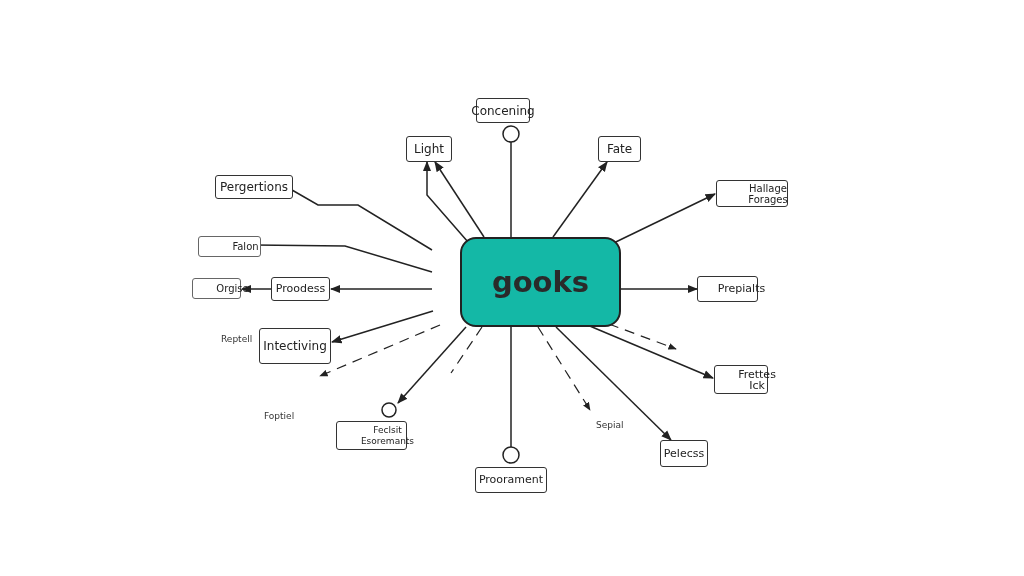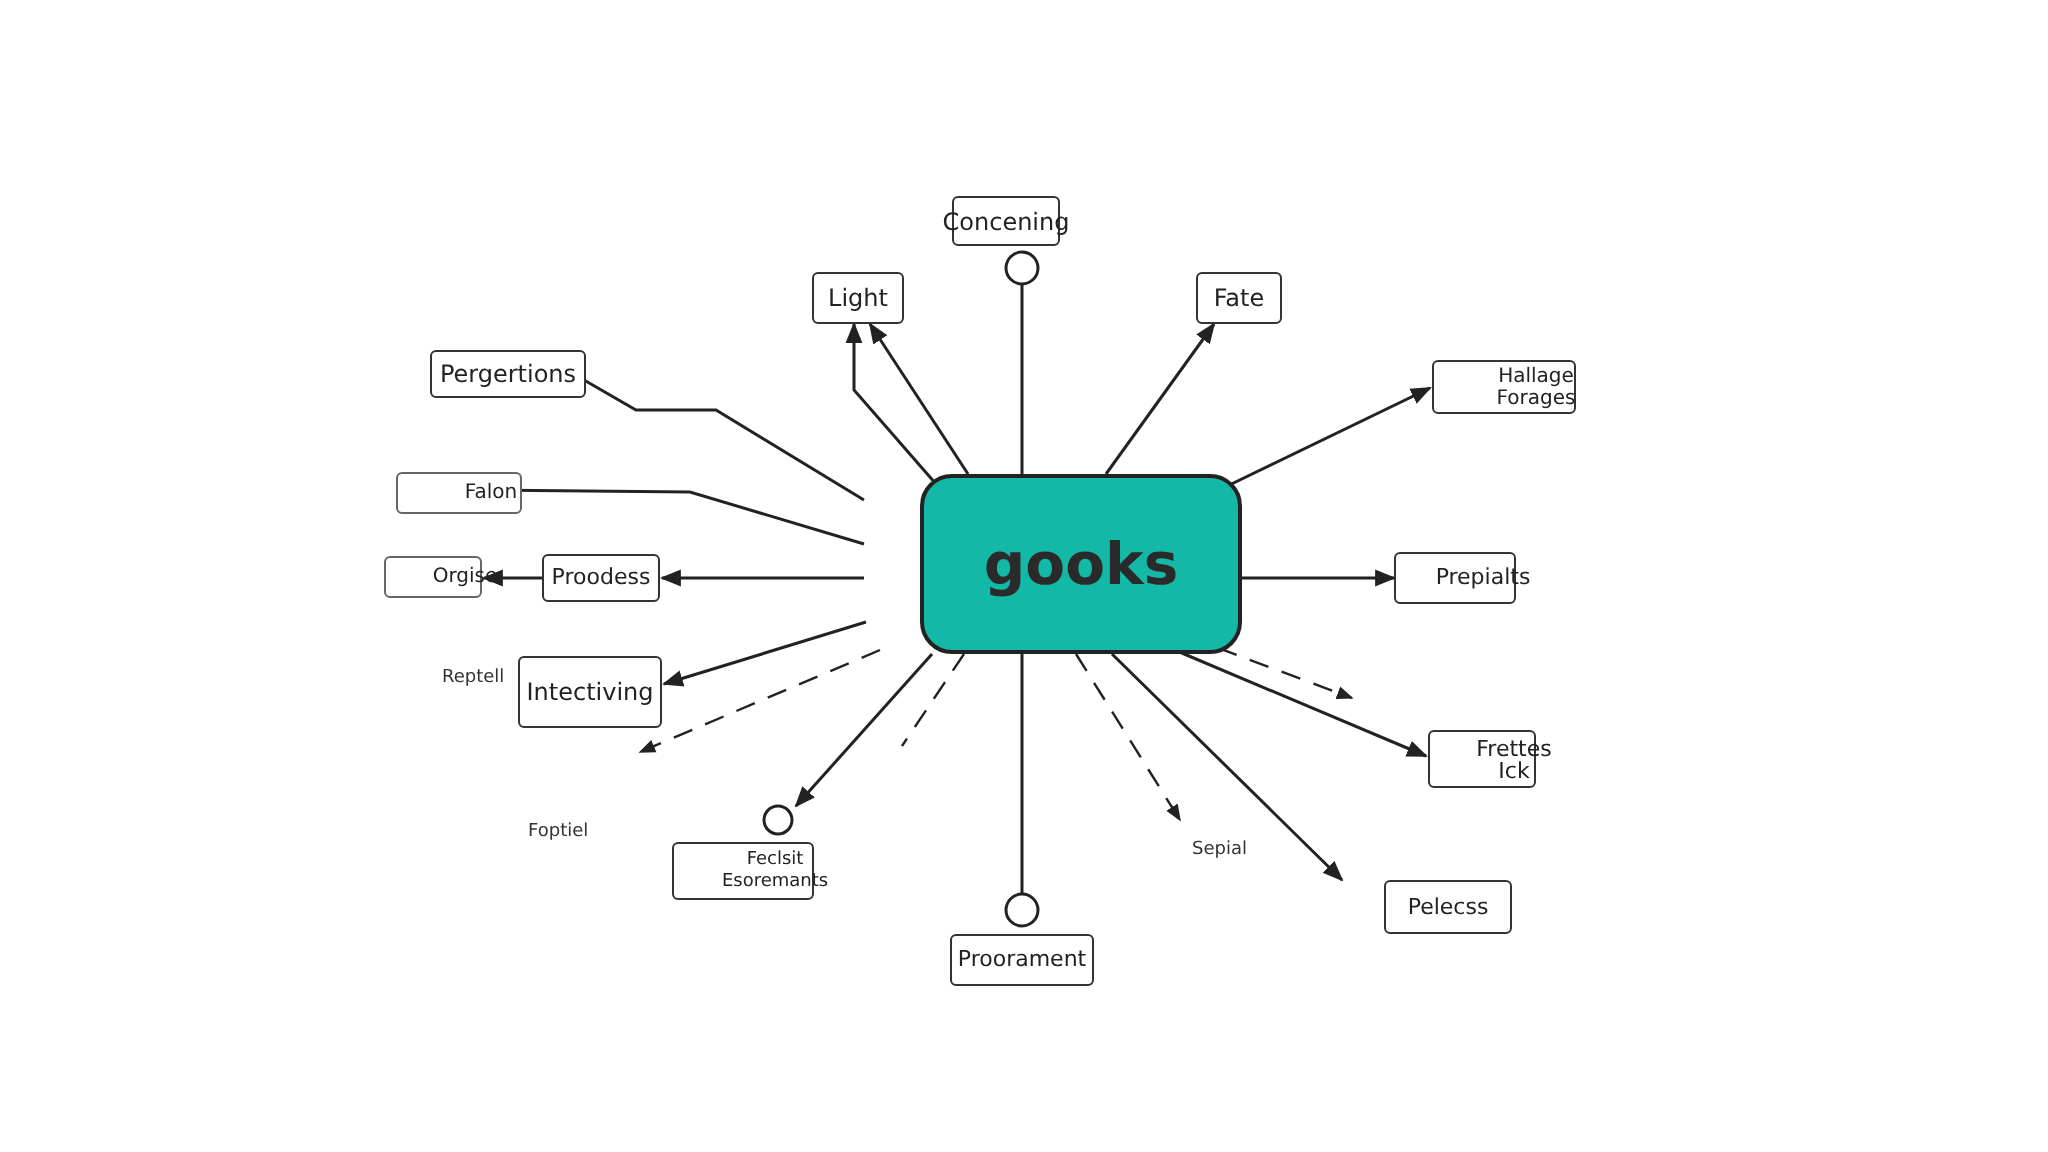--- a/index.html
+++ b/index.html
@@ -84,17 +84,17 @@
 <div class="node small gray" style="left:198px;top:236px;width:63px;height:21px;">Falon</div>
 <div class="node small gray" style="left:192px;top:278px;width:49px;height:21px;">Orgise</div>
 <div class="node" style="left:271px;top:277px;width:59px;height:24px;font-size:11px;">Proodess</div>
 <div class="node" style="left:697px;top:276px;width:61px;height:26px;font-size:11px;padding-left:28px;">Prepialts</div>
 <div class="node" style="left:259px;top:328px;width:72px;height:36px;text-align:right;">Intectiving</div>
 <div class="node small" style="left:714px;top:365px;width:54px;height:29px;font-size:11px;">Frettes
 Ick</div>
 <div class="node small" style="left:336px;top:421px;width:71px;height:29px;font-size:9px;">Feclsit
 Esoremants</div>
 <div class="node" style="left:475px;top:467px;width:72px;height:26px;font-size:11px;">Proorament</div>
-<div class="node" style="left:660px;top:440px;width:64px;height:27px;font-size:11px;margin-left:32px;">Pelecss</div>
+<div class="node" style="left:660px;top:440px;width:48px;height:27px;font-size:11px;">Pelecss</div>
 
 <div class="free" style="left:221px;top:334px;">Reptell</div>
 <div class="free" style="left:264px;top:387px;margin-top:24px;">Foptiel</div>
 <div class="free" style="left:596px;top:420px;">Sepial</div>
 
 </body></html>

